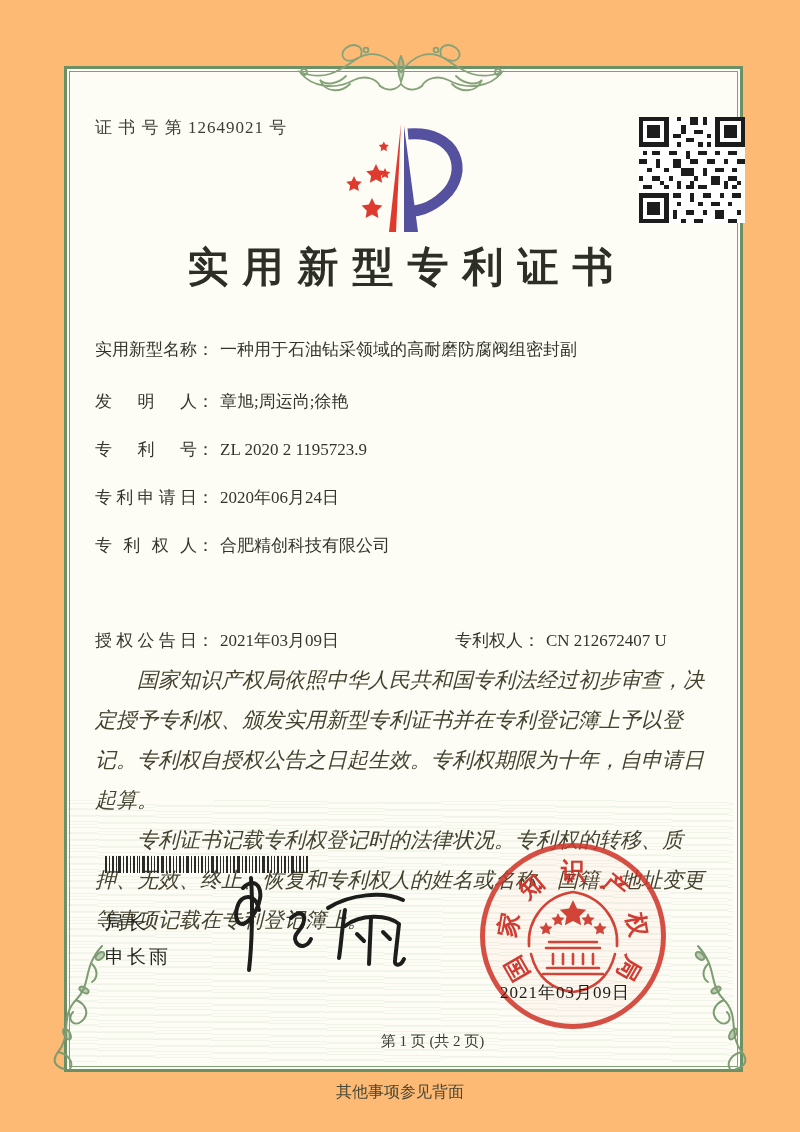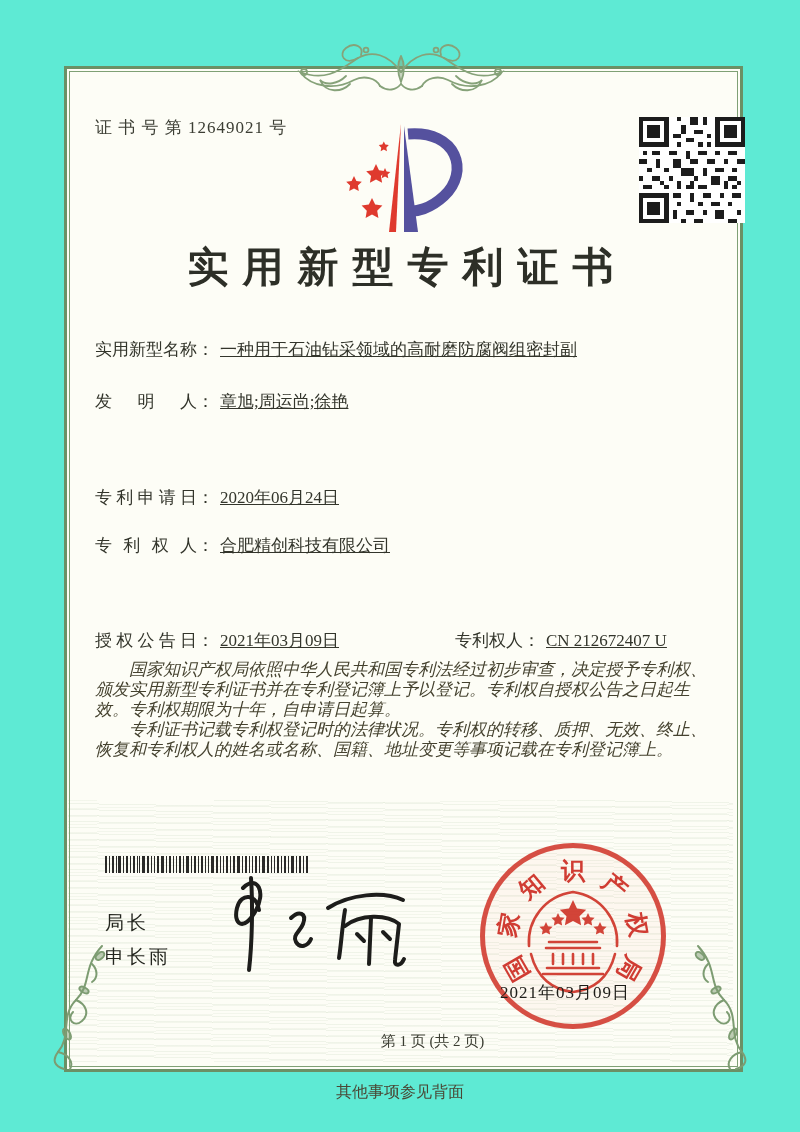--- a/index.html
+++ b/index.html
@@ -1,35 +1,35 @@
 <!DOCTYPE html>
 <html><head>
 <meta charset="utf-8">
 <style>
   html,body{margin:0;padding:0;background:#ffffff;}
-  .page{position:relative;width:800px;height:1132px;background:#5eead4;overflow:hidden;
+  .page{position:relative;width:800px;height:1132px;background:#fdba74;overflow:hidden;
         font-family:"Liberation Serif","DejaVu Serif",serif;color:#32342a;}
   .frame{position:absolute;left:64px;top:66px;width:673px;height:1000px;
          border:3px solid #6b9065;background:#fdfdf6;
          box-shadow:inset 0 0 0 2px #fdfdf6, inset 0 0 0 3px #7fa075;}
   .texture{position:absolute;left:68px;top:800px;width:665px;height:262px;opacity:.75;
     background:
       repeating-linear-gradient(1deg, rgba(130,165,115,.14) 0 1px, rgba(0,0,0,0) 1px 6px),
       repeating-linear-gradient(179deg, rgba(130,165,115,.10) 0 1px, rgba(0,0,0,0) 1px 8px);}
   .abs{position:absolute;}
   .cert-no{left:95px;top:116px;font-size:17px;letter-spacing:1px;color:#3c3e34;}
   .title{left:64px;top:240px;width:673px;text-align:center;font-size:41px;font-weight:bold;
          letter-spacing:14px;padding-left:14px;box-sizing:border-box;color:#2d2f27;}
   .row{left:95px;width:630px;font-size:17px;line-height:24px;color:#33352b;}
   .lbl{display:inline-block;width:102px;text-align:justify;text-align-last:justify;vertical-align:top;}
   .colon{display:inline-block;vertical-align:top;}
-  .val{display:inline-block;margin-left:6px;vertical-align:top;text-decoration:underline;}
+  .val{display:inline-block;margin-left:6px;vertical-align:top;}
   .val.wrap{width:512px;}
   .pair2{position:absolute;left:360px;top:0;}
-  .paras{left:95px;top:660px;width:625px;font-size:17px;line-height:20px;color:#45422f;
+  .paras{left:95px;top:660px;width:625px;font-size:21px;line-height:40px;color:#45422f;
          font-style:italic;}
   .paras p{margin:0;text-indent:2em;}
   .barcode{left:105px;top:856px;}
   .director{left:105px;top:906px;font-size:19px;line-height:34px;letter-spacing:3px;color:#23251e;}
   .signature{left:195px;top:866px;}
   .seal{left:480px;top:843px;width:186px;height:186px;border-radius:50%;
         border:5px solid rgba(208,56,44,.88);box-sizing:border-box;background:rgba(255,60,40,.03);}
   .seal-arc span{position:absolute;left:50%;top:50%;width:28px;height:28px;margin:-14px;
         transform:rotate(var(--a)) translateY(-67px);text-align:center;
         font-size:24px;font-weight:bold;color:rgba(206,50,40,.95);
@@ -124,20 +124,23 @@
     </g>
   </svg>
 
   <div class="abs title">实用新型专利证书</div>
 
   <div class="abs row" style="top:338px;">
     <span class="lbl">实用新型名称</span><span class="colon">：</span><span class="val">一种用于石油钻采领域的高耐磨防腐阀组密封副</span>
   </div>
   <div class="abs row" style="top:390px;">
     <span class="lbl">发明人</span><span class="colon">：</span><span class="val">章旭;周运尚;徐艳</span>
+  </div>
+  <div class="abs row" style="top:438px;">
+    <span class="lbl">专利号</span><span class="colon">：</span><span class="val">ZL 2020 2 1195723.9</span>
   </div>
   <div class="abs row" style="top:486px;">
     <span class="lbl">专利申请日</span><span class="colon">：</span><span class="val">2020年06月24日</span>
   </div>
   <div class="abs row" style="top:534px;">
     <span class="lbl">专利权人</span><span class="colon">：</span><span class="val">合肥精创科技有限公司</span>
   </div>
   <div class="abs row" style="top:629px;">
     <span class="lbl">授权公告日</span><span class="colon">：</span><span class="val">2021年03月09日</span>
     <span class="pair2">

